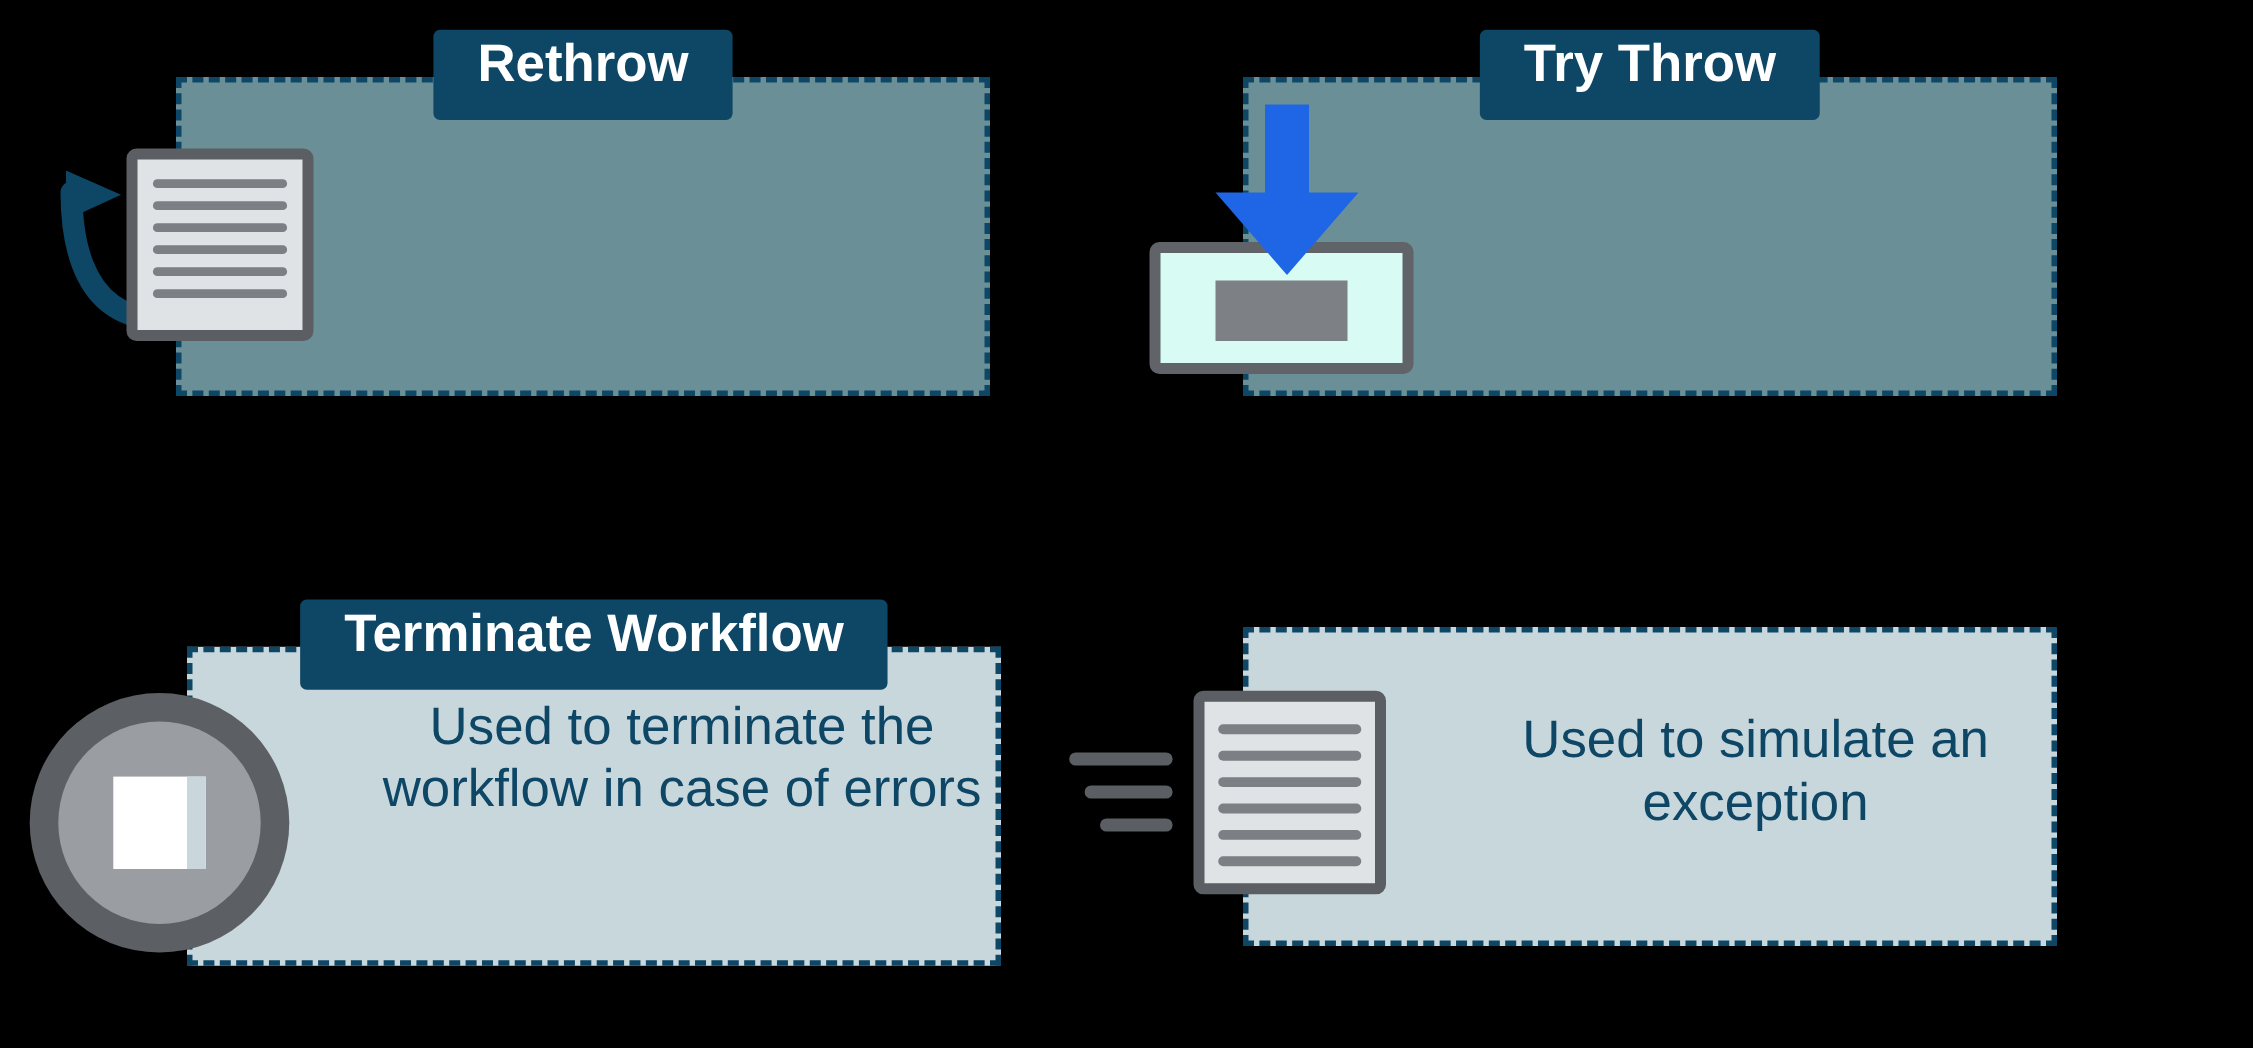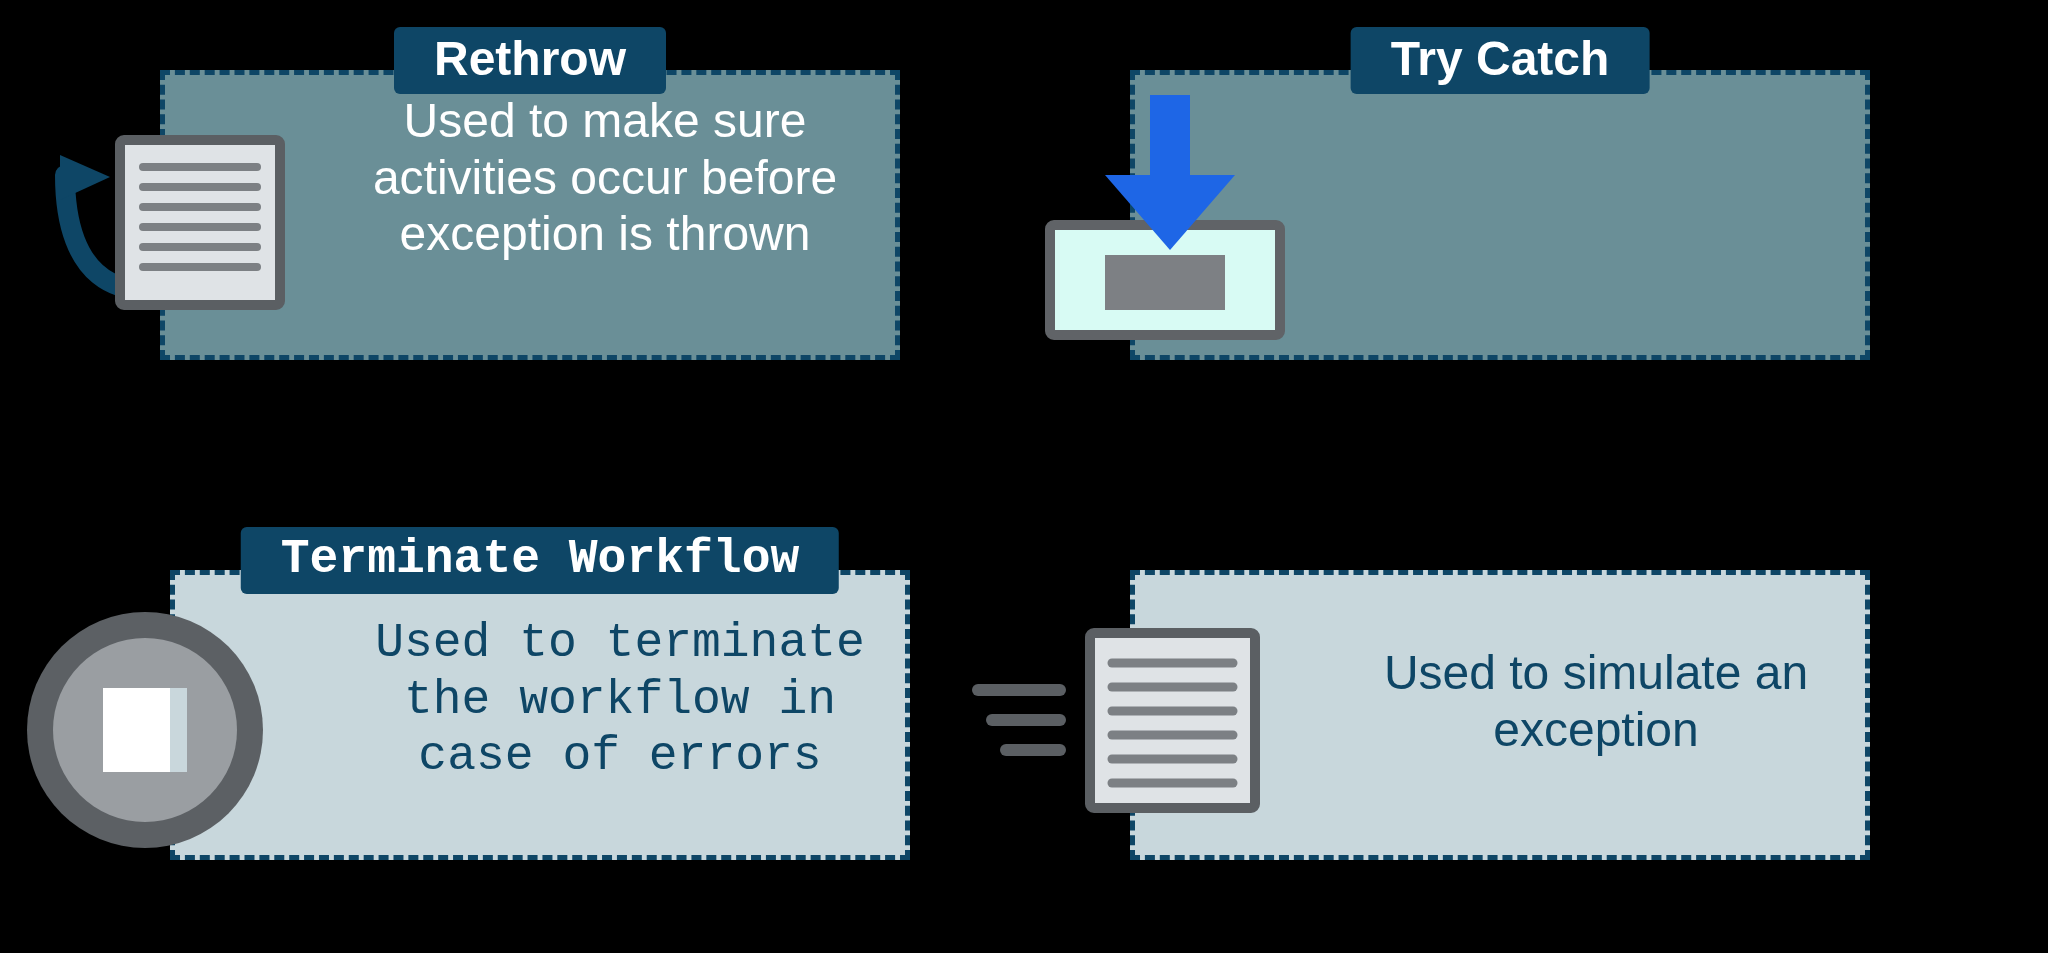--- a/index.html
+++ b/index.html
@@ -30,21 +30,21 @@
   .title-pill {
     position: absolute;
     top: -48px;
     left: 50%;
     transform: translateX(-50%);
     background: #0e4666;
     color: #fff;
     font-weight: bold;
     font-size: 48px;
     line-height: 1.1;
-    padding: 6px 40px 8px 40px;
+    padding: 6px 40px 23px 40px;
     border-radius: 6px;
     white-space: nowrap;
     text-align: center;
   }
   .body-text {
     position: absolute;
     color: #fff;
     font-size: 48px;
     line-height: 1.18;
     text-align: center;
@@ -57,21 +57,20 @@
     overflow: visible;
   }
 </style>
 </head>
 <body>
 
 <div class="canvas">
 
   <div class="card dark" style="left:160px; top:70px; width:740px; height:290px;">
     <div class="title-pill">Rethrow</div>
-    <div class="body-text" style="left:160px; top:18px; width:560px;">Used to make sure activities occur before exception is thrown</div>
 
     <svg class="icon" style="left:-140px; top:30px;" width="270" height="220" viewBox="0 0 270 220">
 
       <path d="M 120 185  C 40 185  40 90  40 70" fill="none" stroke="#0e4666" stroke-width="20" stroke-linecap="round"></path>
 
       <polygon points="35,50 35,95 85,72" fill="#0e4666"></polygon>
 
       <rect x="95" y="35" width="160" height="165" rx="4" fill="#dfe3e6" stroke="#5b5f63" stroke-width="10"></rect>
 
       <g stroke="#7c8084" stroke-width="8" stroke-linecap="round">
@@ -79,35 +78,35 @@
         <line x1="118" y1="82" x2="232" y2="82"></line>
         <line x1="118" y1="102" x2="232" y2="102"></line>
         <line x1="118" y1="122" x2="232" y2="122"></line>
         <line x1="118" y1="142" x2="232" y2="142"></line>
         <line x1="118" y1="162" x2="232" y2="162"></line>
       </g>
     </svg>
   </div>
 
   <div class="card dark" style="left:1130px; top:70px; width:740px; height:290px;">
-    <div class="title-pill">Try Catch</div>
+    <div class="title-pill">Try Throw</div>
 
     <svg class="icon" style="left:-130px; top:10px;" width="300" height="260" viewBox="0 0 300 260">
 
       <rect x="45" y="140" width="230" height="110" rx="4" fill="#d8fbf4" stroke="#606367" stroke-width="10"></rect>
       <rect x="100" y="170" width="120" height="55" fill="#7d8084"></rect>
 
       <g fill="#1e66e6">
         <rect x="145" y="10" width="40" height="85"></rect>
         <polygon points="100,90 230,90 165,165"></polygon>
       </g>
     </svg>
   </div>
 
-  <div class="card light" style="left:170px; top:570px; width:740px; height:290px;font-family:Liberation Mono, monospace;">
+  <div class="card light" style="left:170px; top:588px; width:740px; height:290px;">
     <div class="title-pill">Terminate Workflow</div>
     <div class="body-text dark-text" style="left:170px; top:40px; width:550px;text-align:center;">Used to terminate the workflow in case of errors</div>
 
     <svg class="icon" style="left:-155px; top:30px;" width="250" height="250" viewBox="0 0 250 250">
       <circle cx="125" cy="125" r="118" fill="#5c6064"></circle>
       <circle cx="125" cy="125" r="92" fill="#9a9ea2"></circle>
 
       <rect x="83" y="83" width="84" height="84" fill="#ffffff"></rect>
       <rect x="150" y="83" width="17" height="84" fill="#c9d7dc"></rect>
     </svg>

